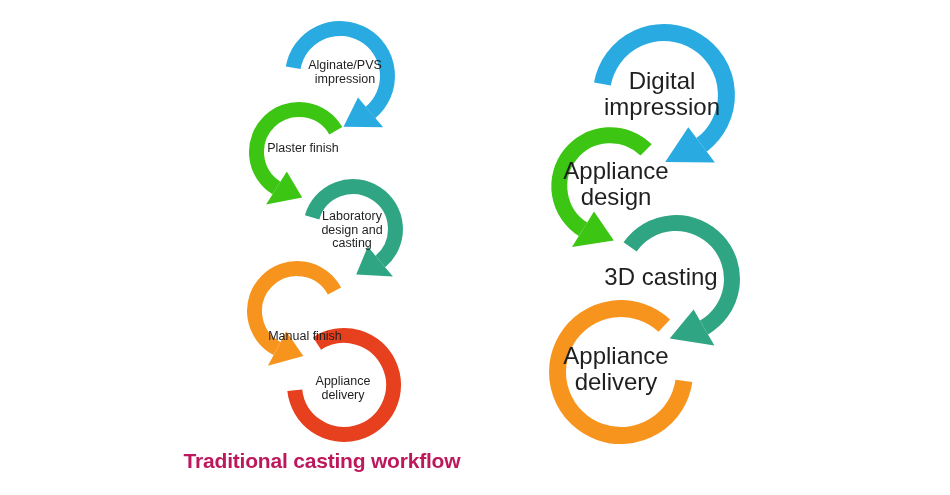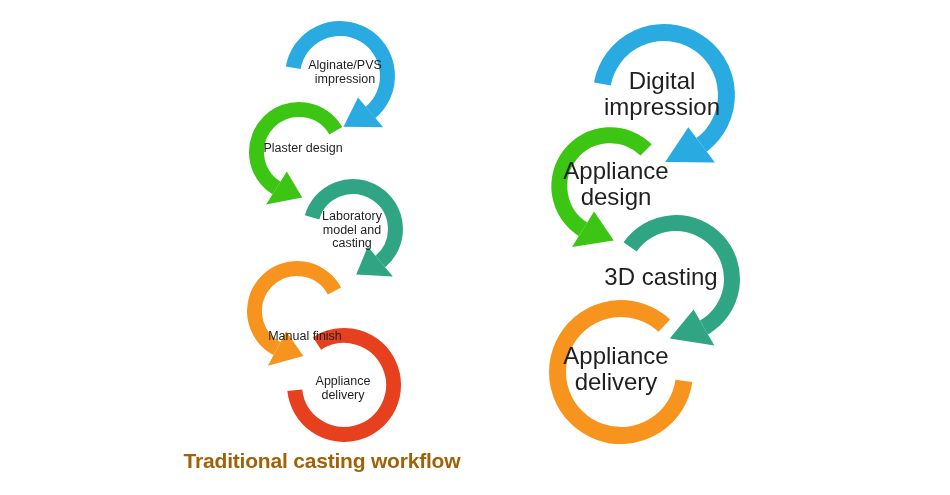--- a/index.html
+++ b/index.html
@@ -21,21 +21,21 @@
     pointer-events: none;
   }
   .step-label.wf0 { font-size: 12.5px; line-height: 1.08; }
   .step-label.wf1 { font-size: 24px;   line-height: 1.1;  }
   .caption {
     position: absolute;
     transform: translate(-50%, -50%);
     font-weight: bold;
     font-size: 21px;
     letter-spacing: -0.2px;
-    color: #a16207;
+    color: #be185d;
     white-space: nowrap;
   }
 </style>
 </head>
 <body>
 
 <div class="stage">
   <svg id="diagram" width="950" height="495" viewBox="0 0 950 495">
       <g>
         <path d="M 293.2 67.8 A 47.5 47.5 0 1 1 370.5 112.4" fill="none" stroke="#29ABE2" stroke-width="15"></path>
@@ -68,23 +68,23 @@
         <path d="M 630.1 246.9 A 56 56 0 1 1 704 327.5" fill="none" stroke="#2FA583" stroke-width="16"></path>
         <polygon points="714.4,345.5 693.6,309.5 669.7,338.6" fill="#2FA583"></polygon>
       </g>
       <g>
         <path d="M 683.9 380.8 A 63.5 63.5 0 1 1 664.3 325.6" fill="none" stroke="#F7941E" stroke-width="17"></path>
       </g>
     </svg>
   <div id="labels">
       <div class="step-label wf0" style="left: 345px; top: 72px;">Alginate/PVS
 impression</div>
-      <div class="step-label wf0" style="left: 303px; top: 149px;">Plaster design</div>
+      <div class="step-label wf0" style="left: 303px; top: 149px;">Plaster finish</div>
       <div class="step-label wf0" style="left: 352px; top: 230px;">Laboratory
-model and
+design and
 casting</div>
       <div class="step-label wf0" style="left: 305px; top: 309px; margin-top: 28px;">Manual finish</div>
       <div class="step-label wf0" style="left: 343px; top: 388px;">Appliance
 delivery</div>
       <div class="step-label wf1" style="left: 662px; top: 94px;">Digital
 impression</div>
       <div class="step-label wf1" style="left: 616px; top: 184px;">Appliance
 design</div>
       <div class="step-label wf1" style="left: 661px; top: 277px;">3D casting</div>
       <div class="step-label wf1" style="left: 616px; top: 369px;">Appliance

